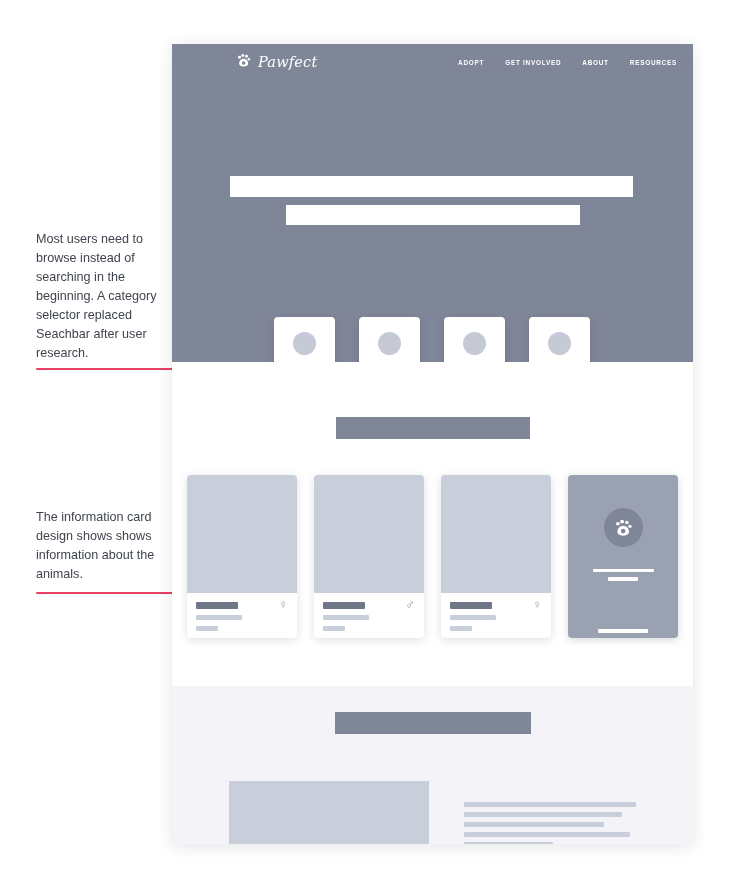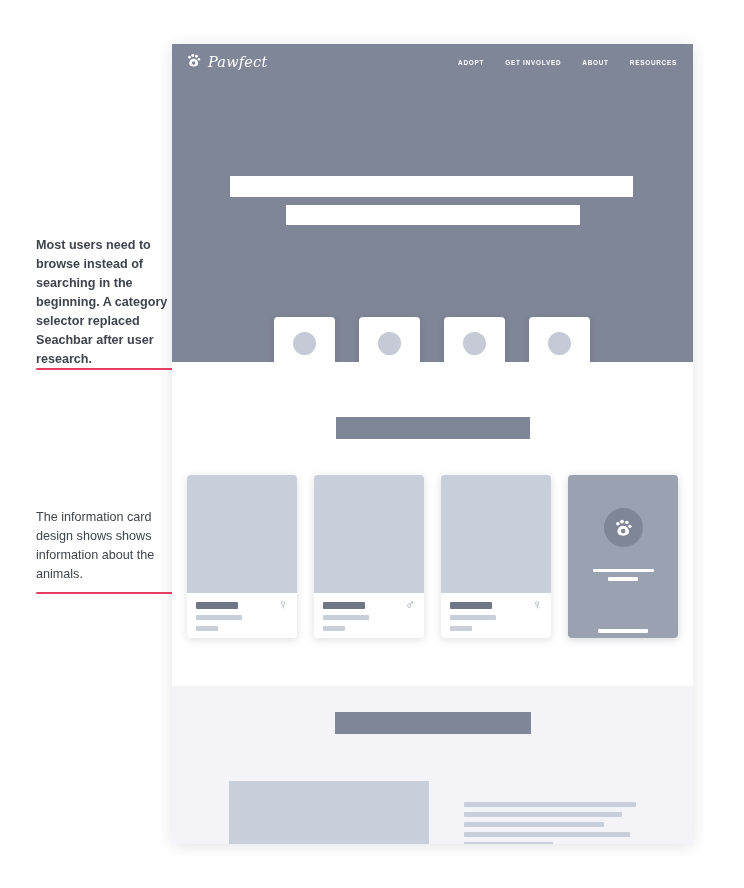--- a/index.html
+++ b/index.html
@@ -18,21 +18,21 @@
   
   .annotation {
     position: absolute;
     width: 140px;
     left: 36px;
     color: #3f444e;
     font-size: 12.6px;
     line-height: 19px;
     font-family: "Liberation Sans", sans-serif;
   }
-  #anno-1 { top: 236px; font-weight: bold; }
+  #anno-1 { top: 230px; }
   #anno-2 { top: 508px; }
 
   .leader {
     position: absolute;
     height: 2.4px;
     background: #e83f63;
     border-radius: 2px;
   }
   #leader-1 { left: 36px; top: 368px; width: 214px; }
   #leader-2 { left: 36px; top: 592px; width: 208px; }
@@ -62,21 +62,22 @@
   
   .hero {
     position: relative;
     height: 318px;
     background: #7f8697;
   }
   .navbar {
     height: 36px;
     display: flex;
     align-items: center;
-    padding: 0 14px 0 13px;
+    padding: 0 14px 0 19px;
+    margin-left: 44px;
   }
   .brand {
     display: flex;
     align-items: center;
     gap: 6px;
   }
   .paw-badge { display: block; }
   .brand-name {
     color: #ffffff;
     font-family: "DejaVu Serif", serif;

